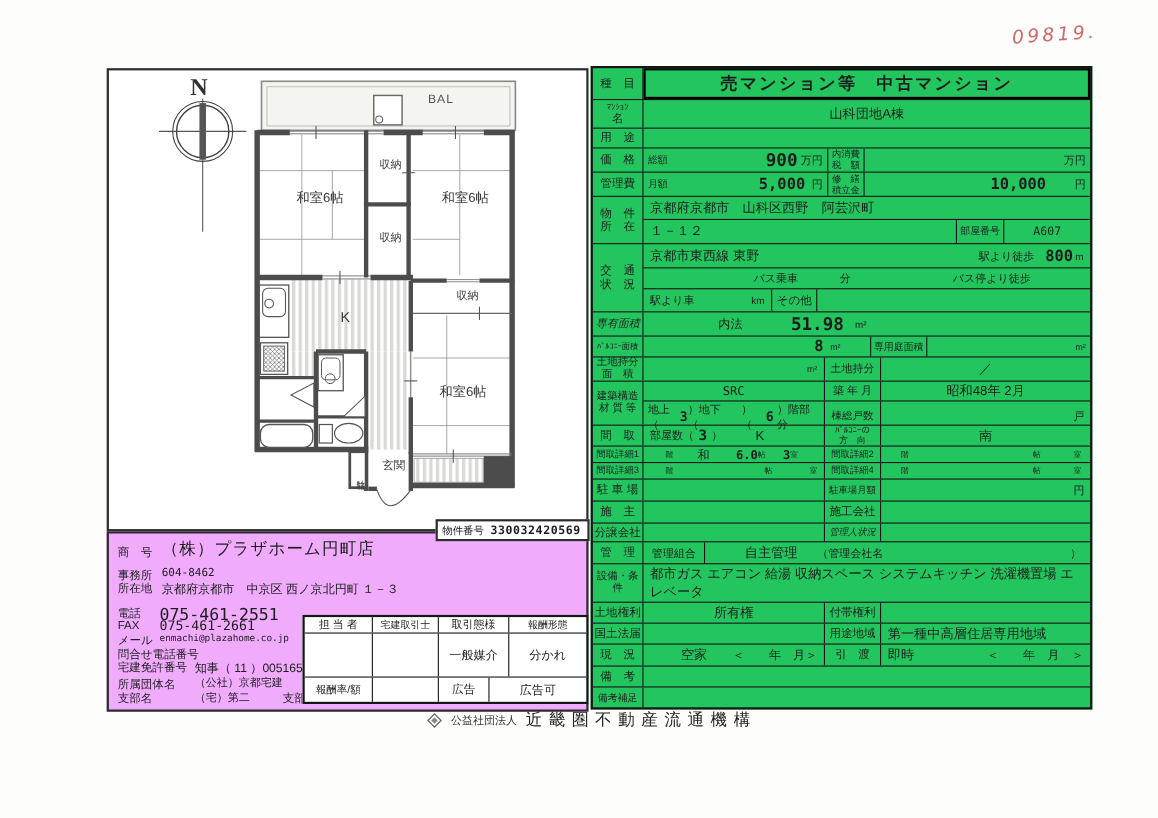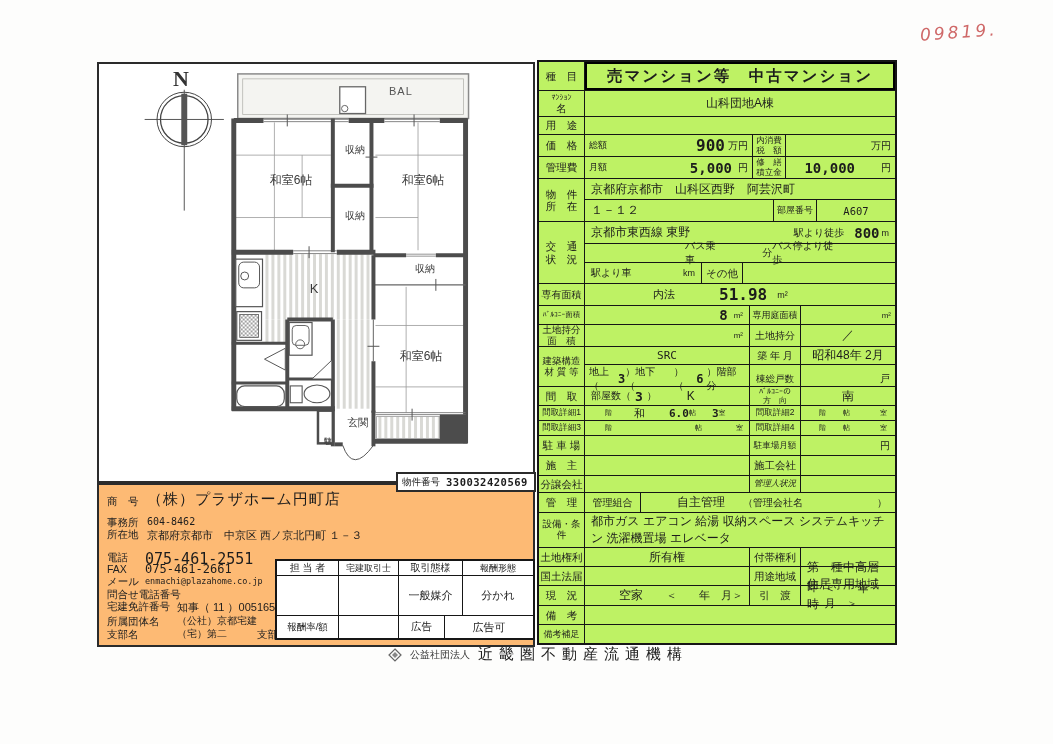--- a/index.html
+++ b/index.html
@@ -16,34 +16,34 @@
   .fp-label{position:absolute;color:#3a3a3a;text-align:center;white-space:nowrap;}
   .fp-n{font-family:"Liberation Serif","DejaVu Serif",serif;font-size:22px;font-weight:bold;color:#333;}
   .fp-bal{font-size:11px;color:#555;letter-spacing:1px;}
   .fp-room{font-size:12px;}
   .fp-closet{font-size:10px;}
   .fp-k{font-size:13px;}
   .fp-genkan{font-size:10.5px;}
   .fp-shoebox{writing-mode:vertical-rl;font-size:8px;letter-spacing:1px;color:#444;}
   
   .company{position:absolute;left:97px;top:483px;width:438px;height:164px;
-    border:2px solid #2b2b2b;background:#fdba74;box-sizing:border-box;}
+    border:2px solid #2b2b2b;background:#f0abfc;box-sizing:border-box;}
   .c-abs{position:absolute;white-space:nowrap;}
   .c-lbl{font-size:10.5px;color:#222;}
   .c-val{font-size:11px;}
   .bukken-box{position:absolute;left:396px;top:472px;width:140px;height:20px;
     border:2px solid #2b2b2b;background:#fff;box-sizing:border-box;z-index:3;
     display:flex;align-items:center;gap:6px;padding:0 4px;}
   .bukken-box .bl1{font-size:9.5px;}
   .bukken-box .bl2{font-size:10.5px;letter-spacing:.5px;}
   .agent-table{position:absolute;left:176px;top:74px;width:260px;border:2px solid #161616;box-sizing:border-box;background:#fff;}
   .at-row{display:flex;box-sizing:border-box;}
   .at-cell{box-sizing:border-box;display:flex;align-items:center;justify-content:center;font-size:10px;}
   
-  .spec{position:absolute;left:537px;top:60px;width:360px;border:2px solid #161616;background:#bef264;box-sizing:border-box;}
+  .spec{position:absolute;left:537px;top:60px;width:456px;border:2px solid #161616;background:#22c55e;box-sizing:border-box;}
   .row{display:flex;border-top:1px solid #161616;align-items:stretch;box-sizing:border-box;}
   .row:first-child{border-top:none;}
   .lbl{width:46px;flex:none;border-right:1px solid #161616;display:flex;flex-direction:column;
     justify-content:center;align-items:center;font-size:10.5px;line-height:1.15;text-align:center;box-sizing:border-box;}
   .lbl .s{font-size:8px;}
   .c{display:flex;align-items:center;box-sizing:border-box;min-width:0;}
   .ctr{justify-content:center;}
   .rt{justify-content:flex-end;}
   .br{border-right:1px solid #161616;}
   .midlbl{flex:none;display:flex;flex-direction:column;justify-content:center;align-items:center;
@@ -328,29 +328,29 @@
           <span class="f10">駅より車</span>
           <span class="f9" style="margin-left:auto;">km</span>
         </div>
         <div class="midlbl" style="width:42px;font-size:10.5px;">その他</div>
         <div class="c" style="flex:1;"></div>
       </div>
     </div>
   </div>
 
   <div class="row" style="height:22px;">
-    <div class="lbl" style="font-size:10px;">専有面積</div>
+    <div class="lbl" style="font-size:10px;font-style:italic;">専有面積</div>
     <div class="c" style="flex:1;padding:0 6px;">
       <span class="f11" style="margin-left:62px;">内法</span>
       <span class="num big" style="margin-left:44px;">51.98</span>
       <span class="f9" style="margin-left:10px;">m²</span>
     </div>
   </div>
 
-  <div class="row" style="height:19px;">
+  <div class="row" style="height:19px;gap:21px;">
     <div class="lbl" style="font-size:7.5px;">ﾊﾞﾙｺﾆｰ面積</div>
     <div class="c" style="width:164px;flex:none;padding:0 6px;">
       <span class="num" style="margin-left:auto;font-size:14px;">8</span>
       <span class="f8" style="margin-left:6px;">m²</span>
     </div>
     <div class="midlbl" style="width:52px;font-size:9px;">専用庭面積</div>
     <div class="c rt f8" style="flex:1;padding:0 4px;">m²</div>
   </div>
 
   <div class="row" style="height:22px;">

